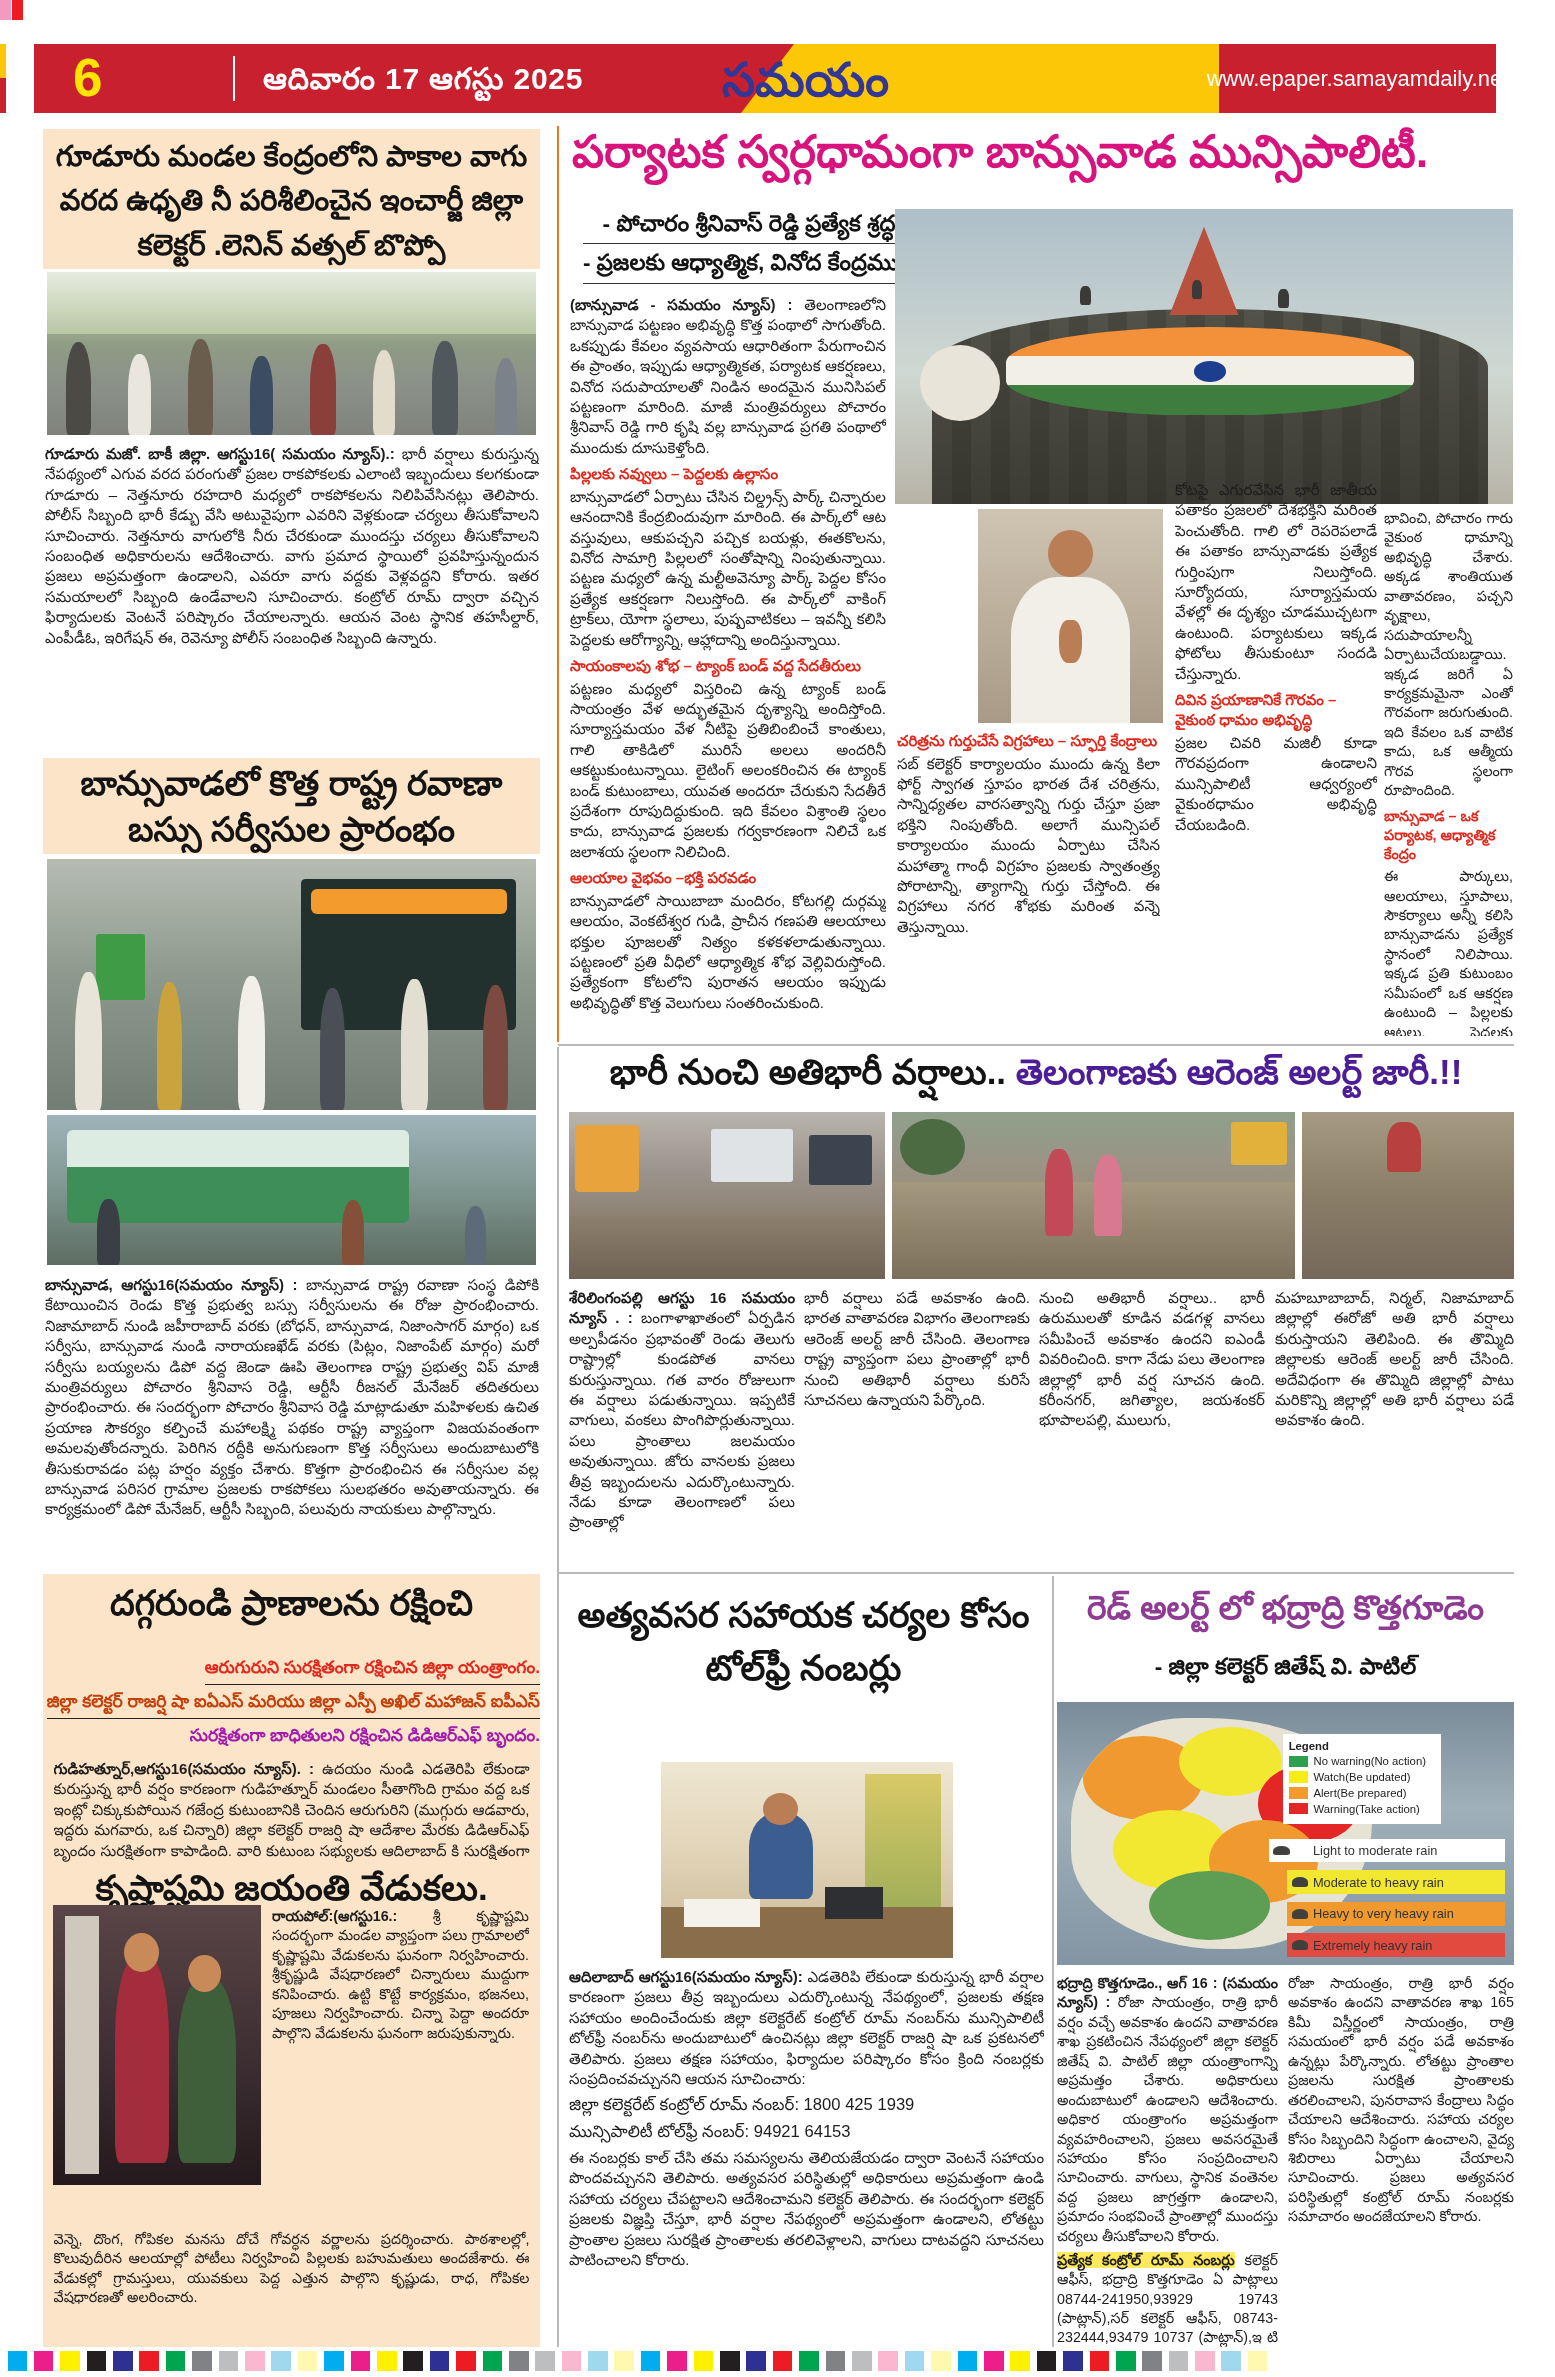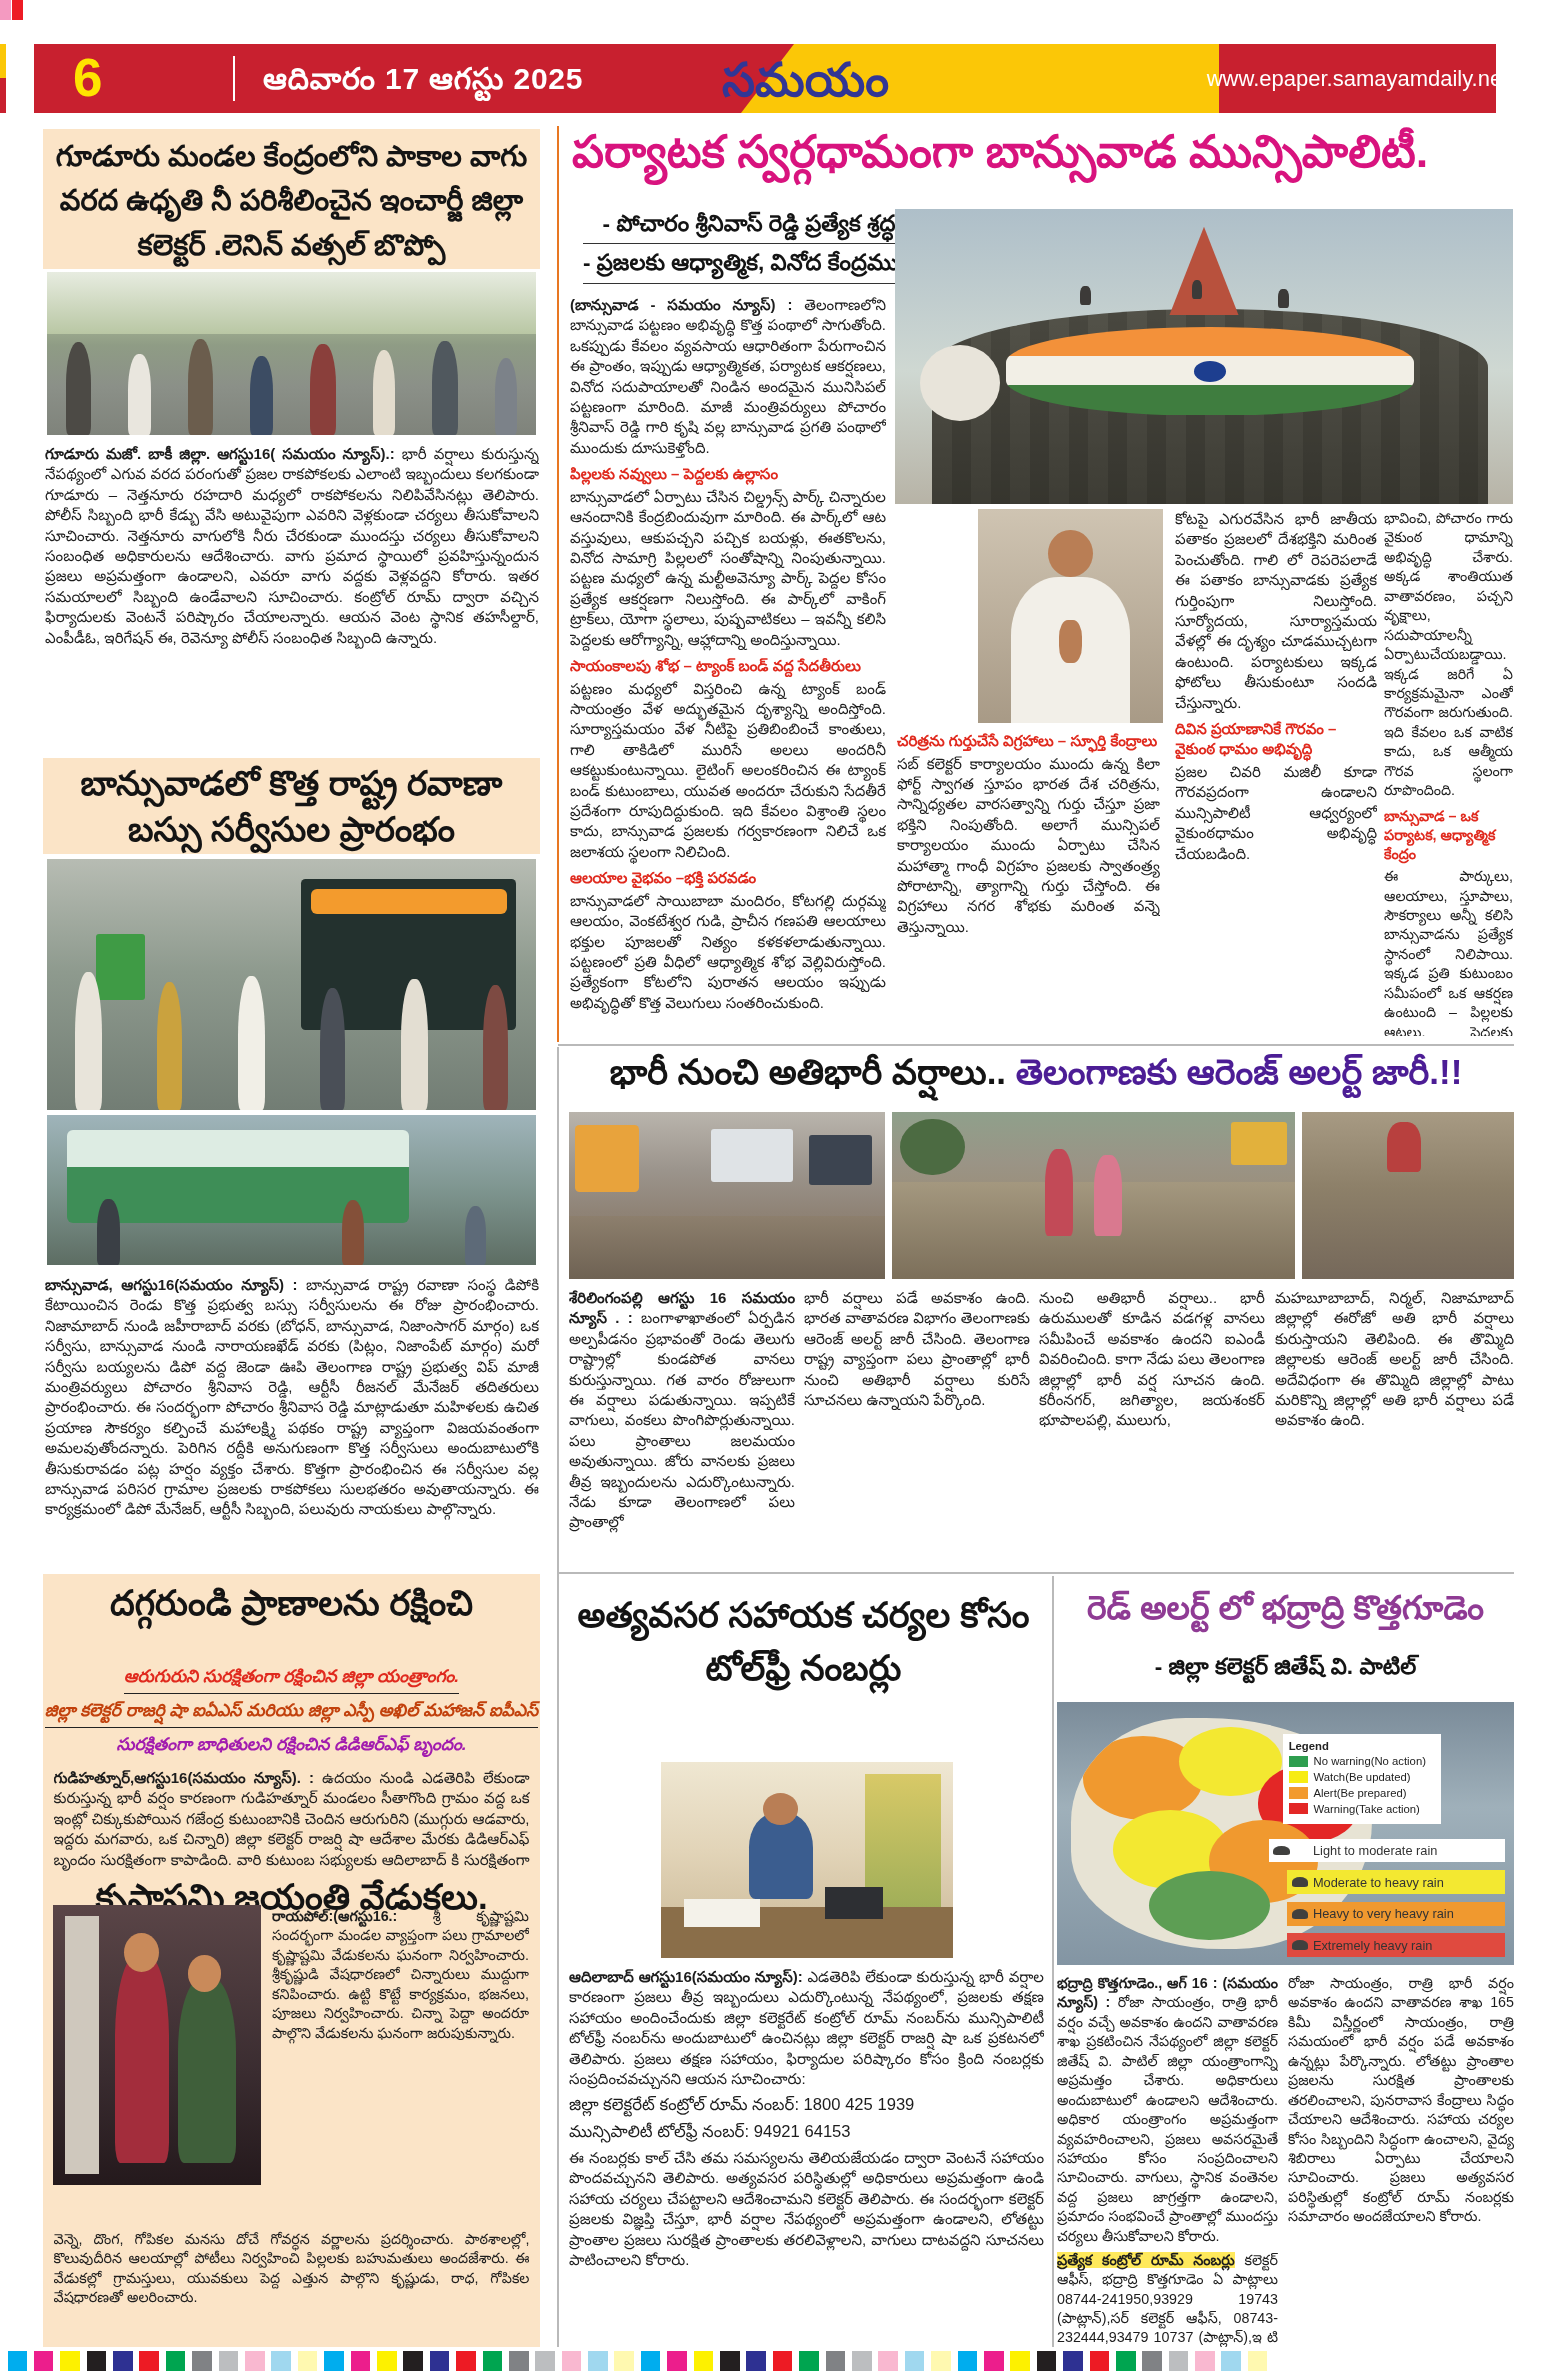--- a/index.html
+++ b/index.html
@@ -145,21 +145,21 @@
     </div>
   </div>
 
   <div class="abs txt" style="left:45px;top:1275px;width:494px;height:293px;">
     <p><span class="dl">బాన్సువాడ, ఆగస్టు16(సమయం న్యూస్) :</span>
        <span>బాన్సువాడ రాష్ట్ర రవాణా సంస్థ డిపోకి కేటాయించిన రెండు కొత్త ప్రభుత్వ బస్సు సర్వీసులను ఈ రోజు ప్రారంభించారు. నిజామాబాద్ నుండి జహీరాబాద్ వరకు (బోధన్, బాన్సువాడ, నిజాంసాగర్ మార్గం) ఒక సర్వీసు, బాన్సువాడ నుండి నారాయణఖేడ్ వరకు (పిట్లం, నిజాంపేట్ మార్గం) మరో సర్వీసు బయ్యలను డిపో వద్ద జెండా ఊపి తెలంగాణ రాష్ట్ర ప్రభుత్వ విప్ మాజీ మంత్రివర్యులు పోచారం శ్రీనివాస రెడ్డి, ఆర్టీసీ రీజనల్ మేనేజర్ తదితరులు ప్రారంభించారు. ఈ సందర్భంగా పోచారం శ్రీనివాస రెడ్డి మాట్లాడుతూ మహిళలకు ఉచిత ప్రయాణ సౌకర్యం కల్పించే మహాలక్ష్మి పథకం రాష్ట్ర వ్యాప్తంగా విజయవంతంగా అమలవుతోందన్నారు. పెరిగిన రద్దీకి అనుగుణంగా కొత్త సర్వీసులు అందుబాటులోకి తీసుకురావడం పట్ల హర్షం వ్యక్తం చేశారు. కొత్తగా ప్రారంభించిన ఈ సర్వీసుల వల్ల బాన్సువాడ పరిసర గ్రామాల ప్రజలకు రాకపోకలు సులభతరం అవుతాయన్నారు. ఈ కార్యక్రమంలో డిపో మేనేజర్, ఆర్టీసీ సిబ్బంది, పలువురు నాయకులు పాల్గొన్నారు.</span></p>
   </div>
 
   <div class="abs peach" style="left:43px;top:1574px;width:497px;height:773px;">
     <div class="hl" style="font-size:35px;padding-top:9px;">దగ్గరుండి ప్రాణాలను రక్షించి</div>
-    <div style="text-align:center;margin-top:28px;font-style:italic;">
+    <div style="text-align:right;margin-top:19px;">
       <div style="display:inline-block;border-bottom:1.5px solid #222;color:#e02a1e;font-weight:bold;font-size:17.3px;line-height:1.9;">ఆరుగురుని సురక్షితంగా రక్షించిన జిల్లా యంత్రాంగం.</div><br>
       <div style="display:inline-block;border-bottom:1.5px solid #222;color:#c2410c;font-weight:bold;font-size:17.3px;line-height:1.9;">జిల్లా కలెక్టర్ రాజర్షి షా ఐఏఎస్ మరియు జిల్లా ఎస్పీ అఖిల్ మహాజన్ ఐపీఎస్</div><br>
       <div style="display:inline-block;color:#a21caf;font-weight:bold;font-size:17.3px;line-height:1.9;">సురక్షితంగా బాధితులని రక్షించిన డిడిఆర్‌ఎఫ్ బృందం.</div>
     </div>
     <div class="txt" style="margin:7.5px 10.5px 0 10.5px;height:104px;">
       <p><span class="dl">గుడిహత్నూర్,ఆగస్టు16(సమయం న్యూస్). :</span>
          <span>ఉదయం నుండి ఎడతెరిపి లేకుండా కురుస్తున్న భారీ వర్షం కారణంగా గుడిహత్నూర్ మండలం సీతాగొంది గ్రామం వద్ద ఒక ఇంట్లో చిక్కుకుపోయిన గజేంద్ర కుటుంబానికి చెందిన ఆరుగురిని (ముగ్గురు ఆడవారు, ఇద్దరు మగవారు, ఒక చిన్నారి) జిల్లా కలెక్టర్ రాజర్షి షా ఆదేశాల మేరకు డిడిఆర్‌ఎఫ్ బృందం సురక్షితంగా కాపాడింది. వారి కుటుంబ సభ్యులకు ఆదిలాబాద్ కి సురక్షితంగా తరలించే ఏర్పాటు చేయడం జరిగింది.</span></p>
     </div>
     <div class="hl" style="font-size:35px;margin-top:4.5px;">కృష్ణాష్టమి జయంతి వేడుకలు.</div>
     <div class="photo" style="left:9.8px;top:331px;width:208px;height:280px;background:linear-gradient(#5a4547,#3a2c30 60%,#24191c);">
@@ -210,21 +210,21 @@
     <div class="fort-heart"></div>
   </div>
 
   <div class="photo" style="left:978px;top:509px;width:185px;height:214px;">
     <div class="por-bg"></div>
     <div class="por-body"></div>
     <div class="por-head"></div>
     <div class="por-hands"></div>
   </div>
 
-  <div class="abs txt" style="left:1175px;top:509px;width:202px;height:527px;">
+  <div class="abs txt" style="left:1175px;top:480px;width:202px;height:527px;">
     <p>కోటపై ఎగురవేసిన భారీ జాతీయ పతాకం ప్రజలలో దేశభక్తిని మరింత పెంచుతోంది. గాలి లో రెపరెపలాడే ఈ పతాకం బాన్సువాడకు ప్రత్యేక గుర్తింపుగా నిలుస్తోంది. సూర్యోదయ, సూర్యాస్తమయ వేళల్లో ఈ దృశ్యం చూడముచ్చటగా ఉంటుంది. పర్యాటకులు ఇక్కడ ఫోటోలు తీసుకుంటూ సందడి చేస్తున్నారు.</p>
     <div class="redsub">దివిన ప్రయాణానికే గౌరవం – వైకుంఠ ధామం అభివృద్ధి</div>
     <p>ప్రజల చివరి మజిలీ కూడా గౌరవప్రదంగా ఉండాలని మున్సిపాలిటీ ఆధ్వర్యంలో వైకుంఠధామం అభివృద్ధి చేయబడింది.</p>
   </div>
 
   <div class="abs txt" style="left:897px;top:731px;width:263px;height:304px;">
     <div class="redsub" style="margin-top:0;">చరిత్రను గుర్తుచేసే విగ్రహాలు – స్ఫూర్తి కేంద్రాలు</div>
     <p>సబ్ కలెక్టర్ కార్యాలయం ముందు ఉన్న కిలా ఫోర్ట్ స్వాగత స్తూపం భారత దేశ చరిత్రను, సాన్నిధ్యతల వారసత్వాన్ని గుర్తు చేస్తూ ప్రజా భక్తిని నింపుతోంది. అలాగే మున్సిపల్ కార్యాలయం ముందు ఏర్పాటు చేసిన మహాత్మా గాంధీ విగ్రహం ప్రజలకు స్వాతంత్ర్య పోరాటాన్ని, త్యాగాన్ని గుర్తు చేస్తోంది. ఈ విగ్రహాలు నగర శోభకు మరింత వన్నె తెస్తున్నాయి.</p>
   </div>
 

